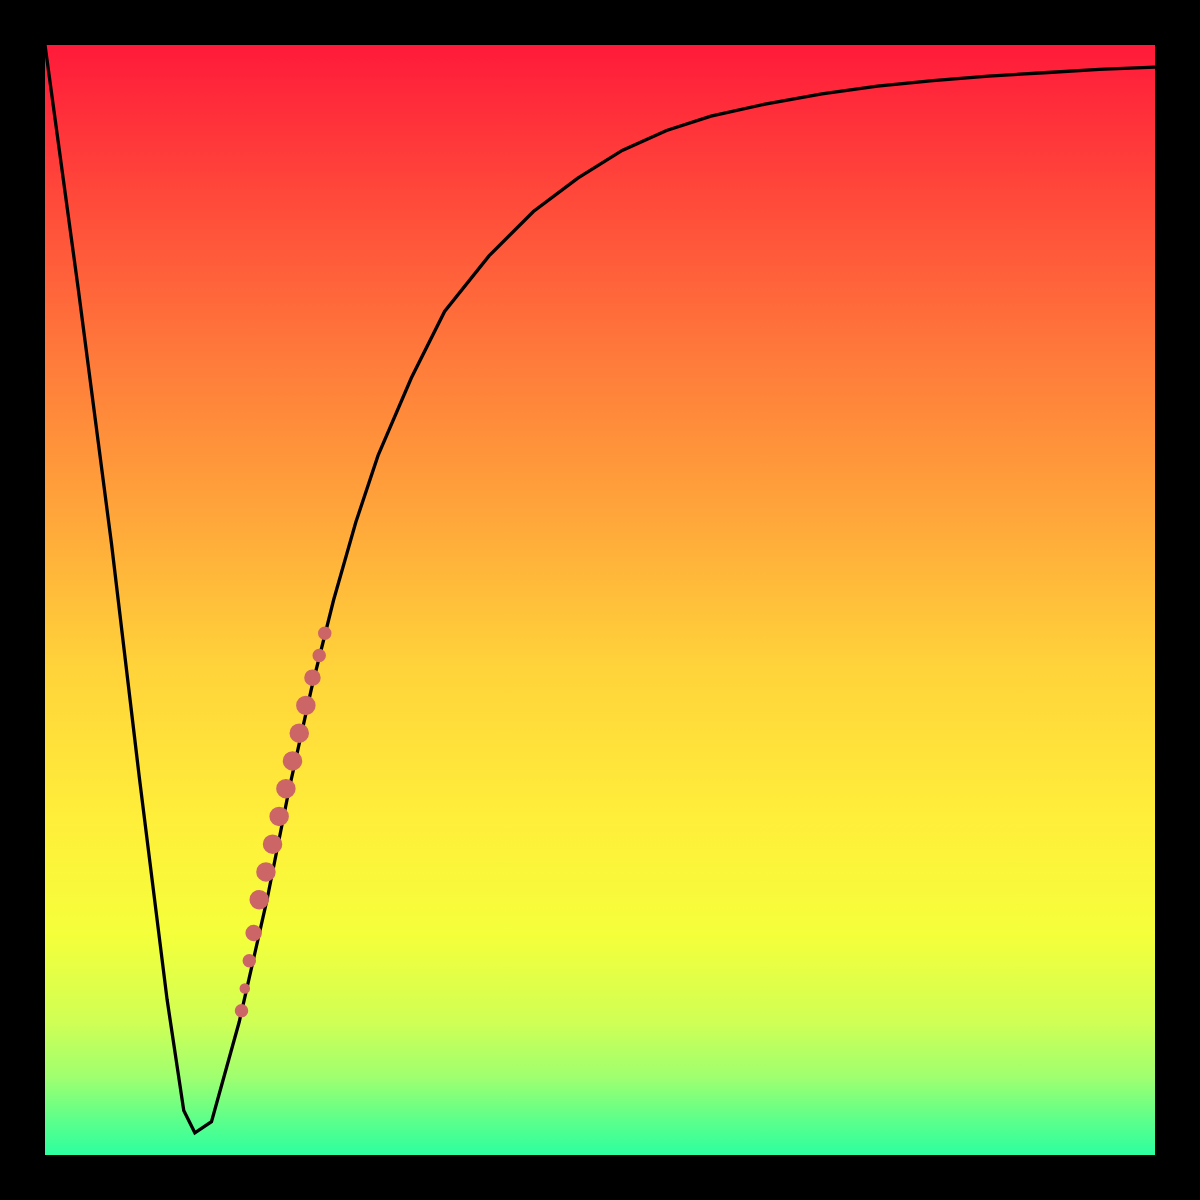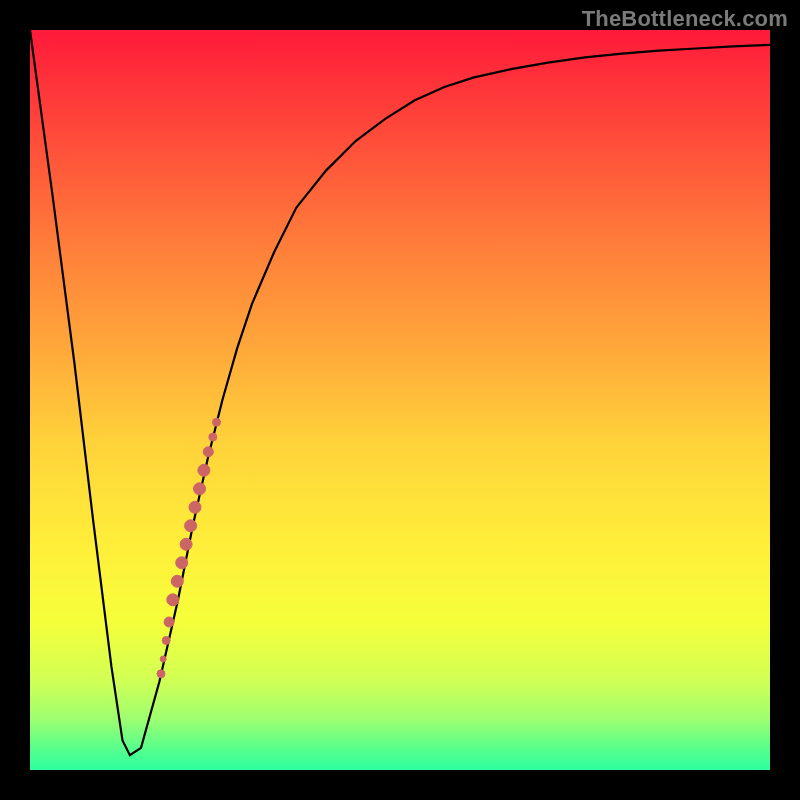--- a/index.html
+++ b/index.html
@@ -53,21 +53,20 @@
     top: 0;
     left: 0;
     width: 740px;
     height: 740px;
   }
 </style>
 </head>
 <body>
 
 <div class="frame">
-  <div class="watermark">TheBottleneck.com</div>
   <div class="plot">
     <svg class="lines" viewBox="0 0 740 740" preserveAspectRatio="none">
       <path id="curve-path" fill="none" stroke="#000000" stroke-width="2.2" d="M0.0 0.0 L22.2 162.8 L44.4 333.0 L62.9 488.4 L81.4 636.4 L92.5 710.4 L99.9 725.2 L111.0 717.8 L129.5 651.2 L148.0 569.8 L162.8 495.8 L177.6 429.2 L192.4 370.0 L207.2 318.2 L222.0 273.8 L244.2 222.0 L266.4 177.6 L296.0 140.6 L325.6 111.0 L355.2 88.8 L384.8 70.3 L414.4 57.0 L444.0 47.4 L481.0 39.2 L518.0 32.6 L555.0 27.4 L592.0 23.7 L629.0 20.7 L666.0 18.5 L703.0 16.3 L740.0 14.8"></path>
       <g id="points">
           <circle cx="131.0" cy="643.8" r="4" fill="#cc6666" stroke="#cc6666"></circle>
           <circle cx="133.2" cy="629.0" r="3" fill="#cc6666" stroke="#cc6666"></circle>
           <circle cx="136.2" cy="610.5" r="4" fill="#cc6666" stroke="#cc6666"></circle>
           <circle cx="139.1" cy="592.0" r="5" fill="#cc6666" stroke="#cc6666"></circle>
           <circle cx="142.8" cy="569.8" r="6" fill="#cc6666" stroke="#cc6666"></circle>
           <circle cx="147.3" cy="551.3" r="6" fill="#cc6666" stroke="#cc6666"></circle>

